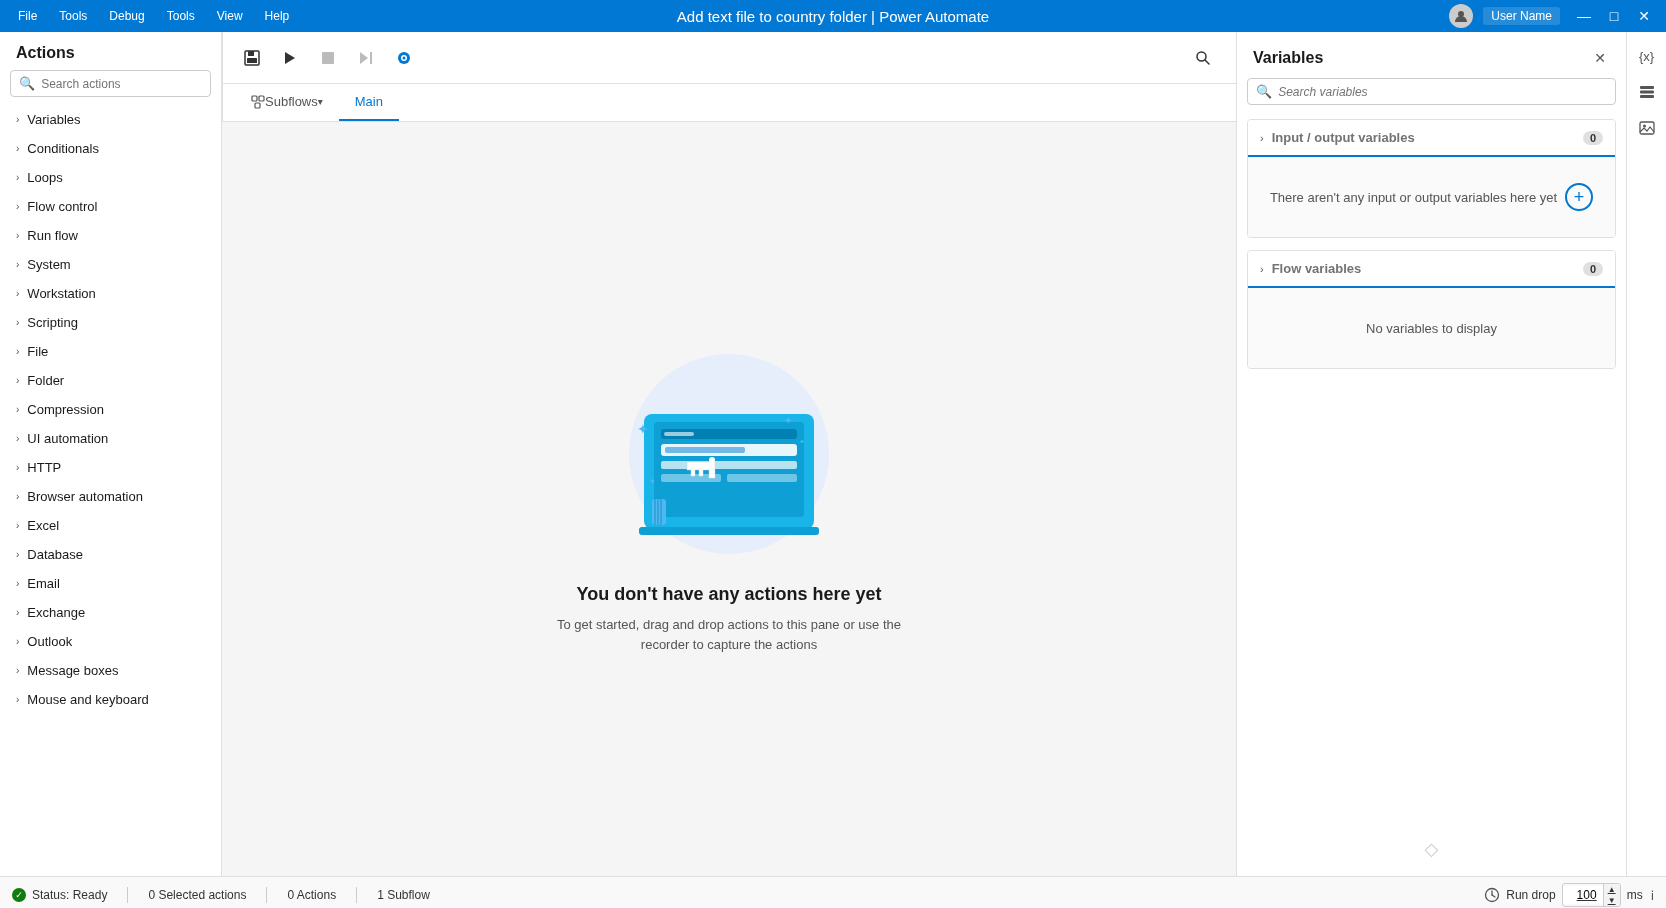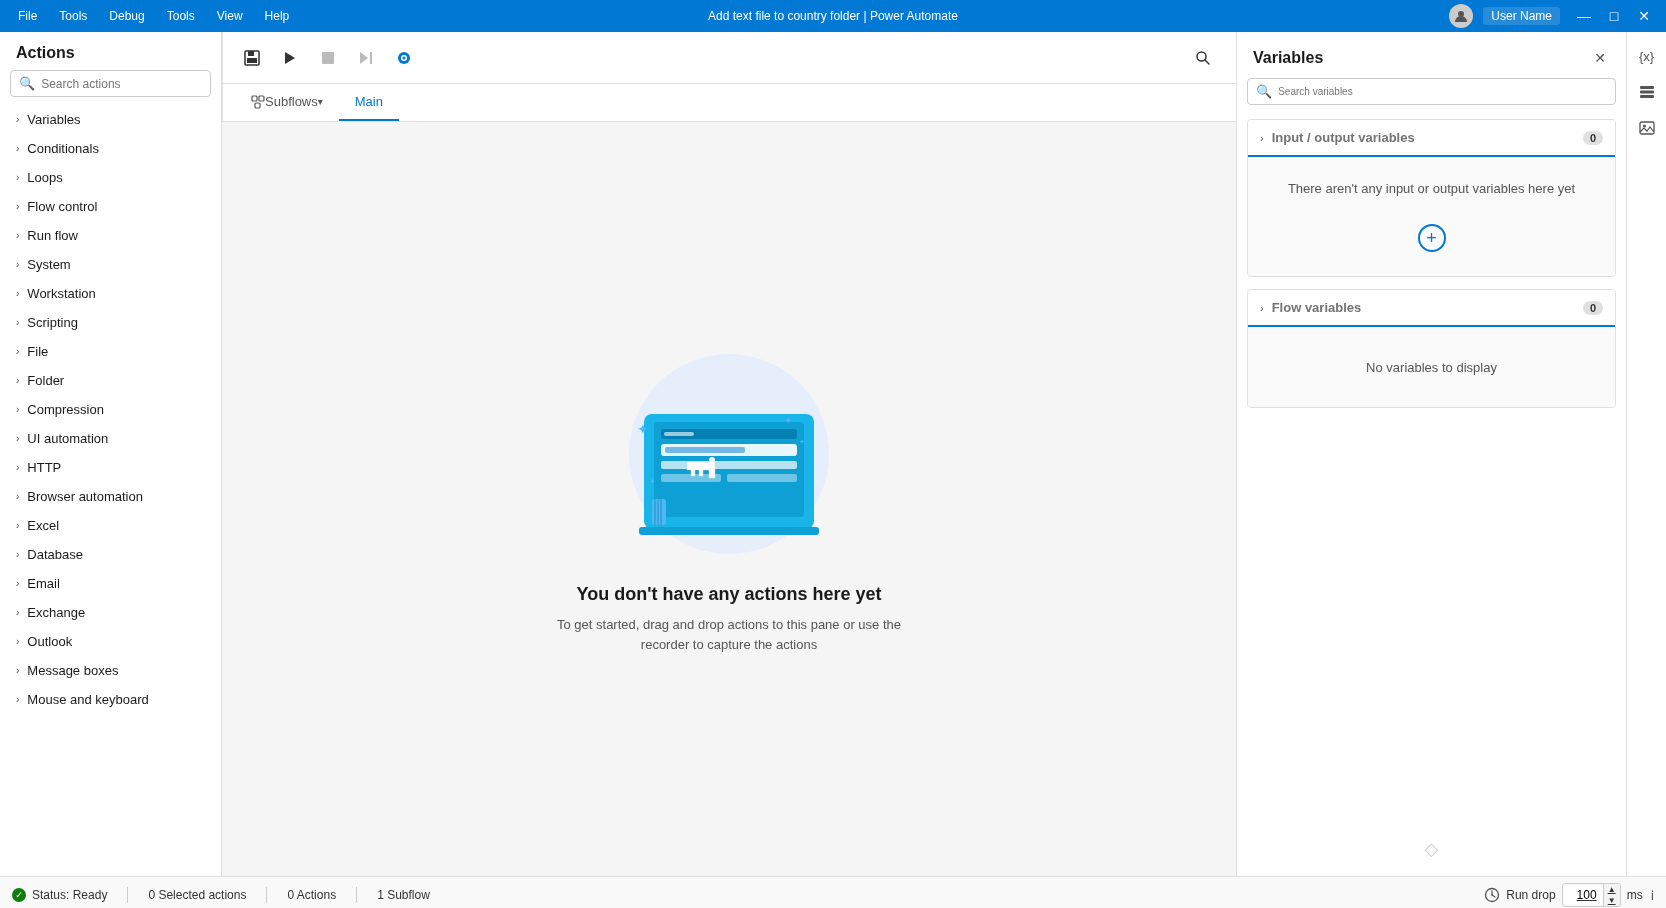--- a/index.html
+++ b/index.html
@@ -16,21 +16,21 @@
       padding: 0 8px;
       user-select: none;
     }
     .titlebar-menu { display: flex; gap: 2px; }
     .titlebar-menu-item {
       padding: 4px 10px;
       font-size: 12px;
       cursor: pointer;
       border-radius: 3px;
     }
-    .titlebar-title { font-size: 12px; position: absolute; left: 50%; transform: translateX(-50%); }
+    .titlebar-title { font-size: 15px; position: absolute; left: 50%; transform: translateX(-50%); }
     .titlebar-controls { display: flex; gap: 2px; align-items: center; }
     .titlebar-icon { width: 28px; height: 28px; display: flex; align-items: center; justify-content: center; cursor: pointer; font-size: 14px; border-radius: 3px; }
     .titlebar-avatar { width: 24px; height: 24px; border-radius: 50%; background: #ccc; margin-right: 8px; display: flex; align-items: center; justify-content: center; font-size: 10px; color: #333; }
     .titlebar-username { font-size: 12px; background: rgba(255,255,255,0.15); padding: 2px 8px; border-radius: 3px; margin-right: 8px; }
 
     
     .app-layout {
       display: flex;
       height: calc(908px - 32px - 32px);
     }
@@ -195,21 +195,21 @@
     .vars-search {
       margin: 0 10px 10px;
       display: flex;
       align-items: center;
       border: 1px solid #ccc;
       border-radius: 4px;
       padding: 5px 8px;
       background: #fff;
     }
     .vars-search input {
-      border: none; outline: none; font-size: 10px; color: #666; width: 100%; background: transparent;
+      border: none; outline: none; font-size: 12px; color: #666; width: 100%; background: transparent; font-style: italic;
     }
 
     .vars-section {
       margin: 4px 10px;
       border: 1px solid #e0e0e0;
       border-radius: 4px;
       overflow: hidden;
     }
     .vars-section-header {
       display: flex;
@@ -230,24 +230,23 @@
       font-weight: 600;
     }
     .vars-section-body {
       padding: 24px 16px;
       background: #fafafa;
       text-align: center;
       color: #555;
       font-size: 13px;
       min-height: 80px;
       display: flex;
-      flex-direction: column;
       align-items: center;
       justify-content: center;
-      gap: 28px;
+      gap: 8px;
     }
     .add-var-btn {
       width: 28px; height: 28px;
       border: 2px solid #0078d4;
       border-radius: 50%;
       display: flex; align-items: center; justify-content: center;
       color: #0078d4;
       font-size: 18px;
       cursor: pointer;
     }

